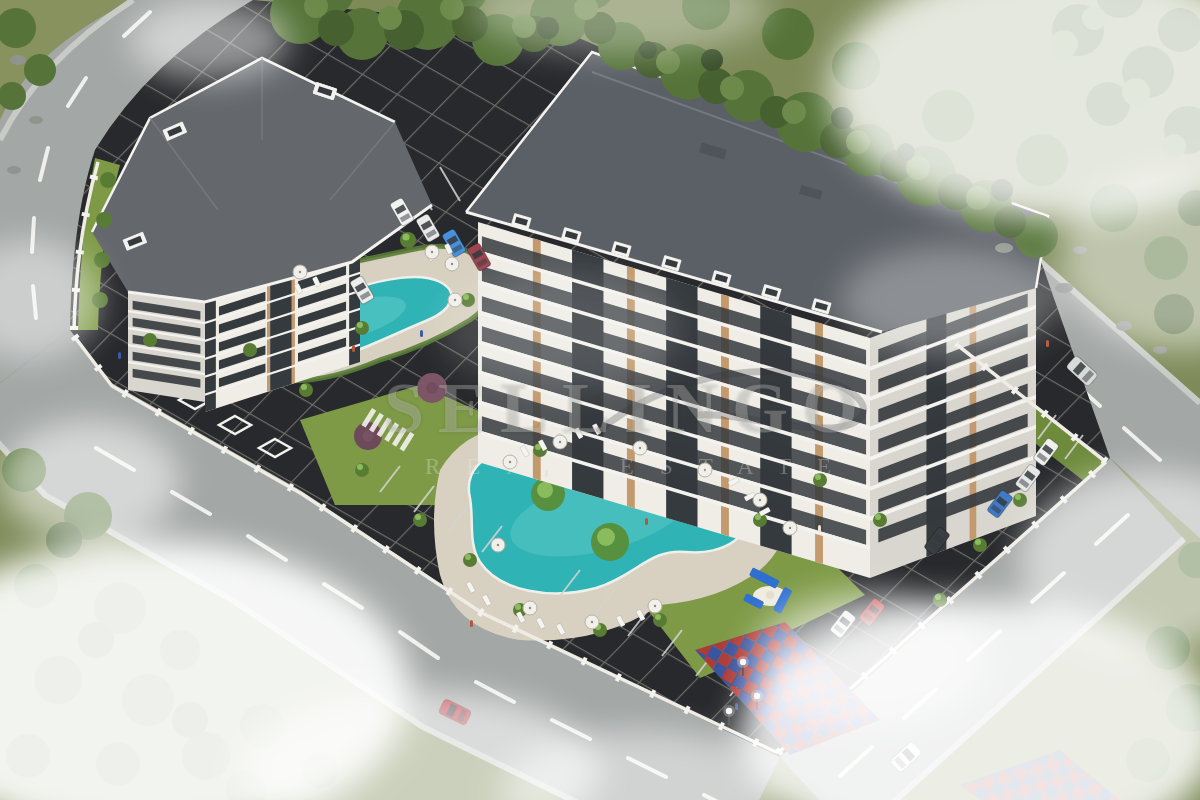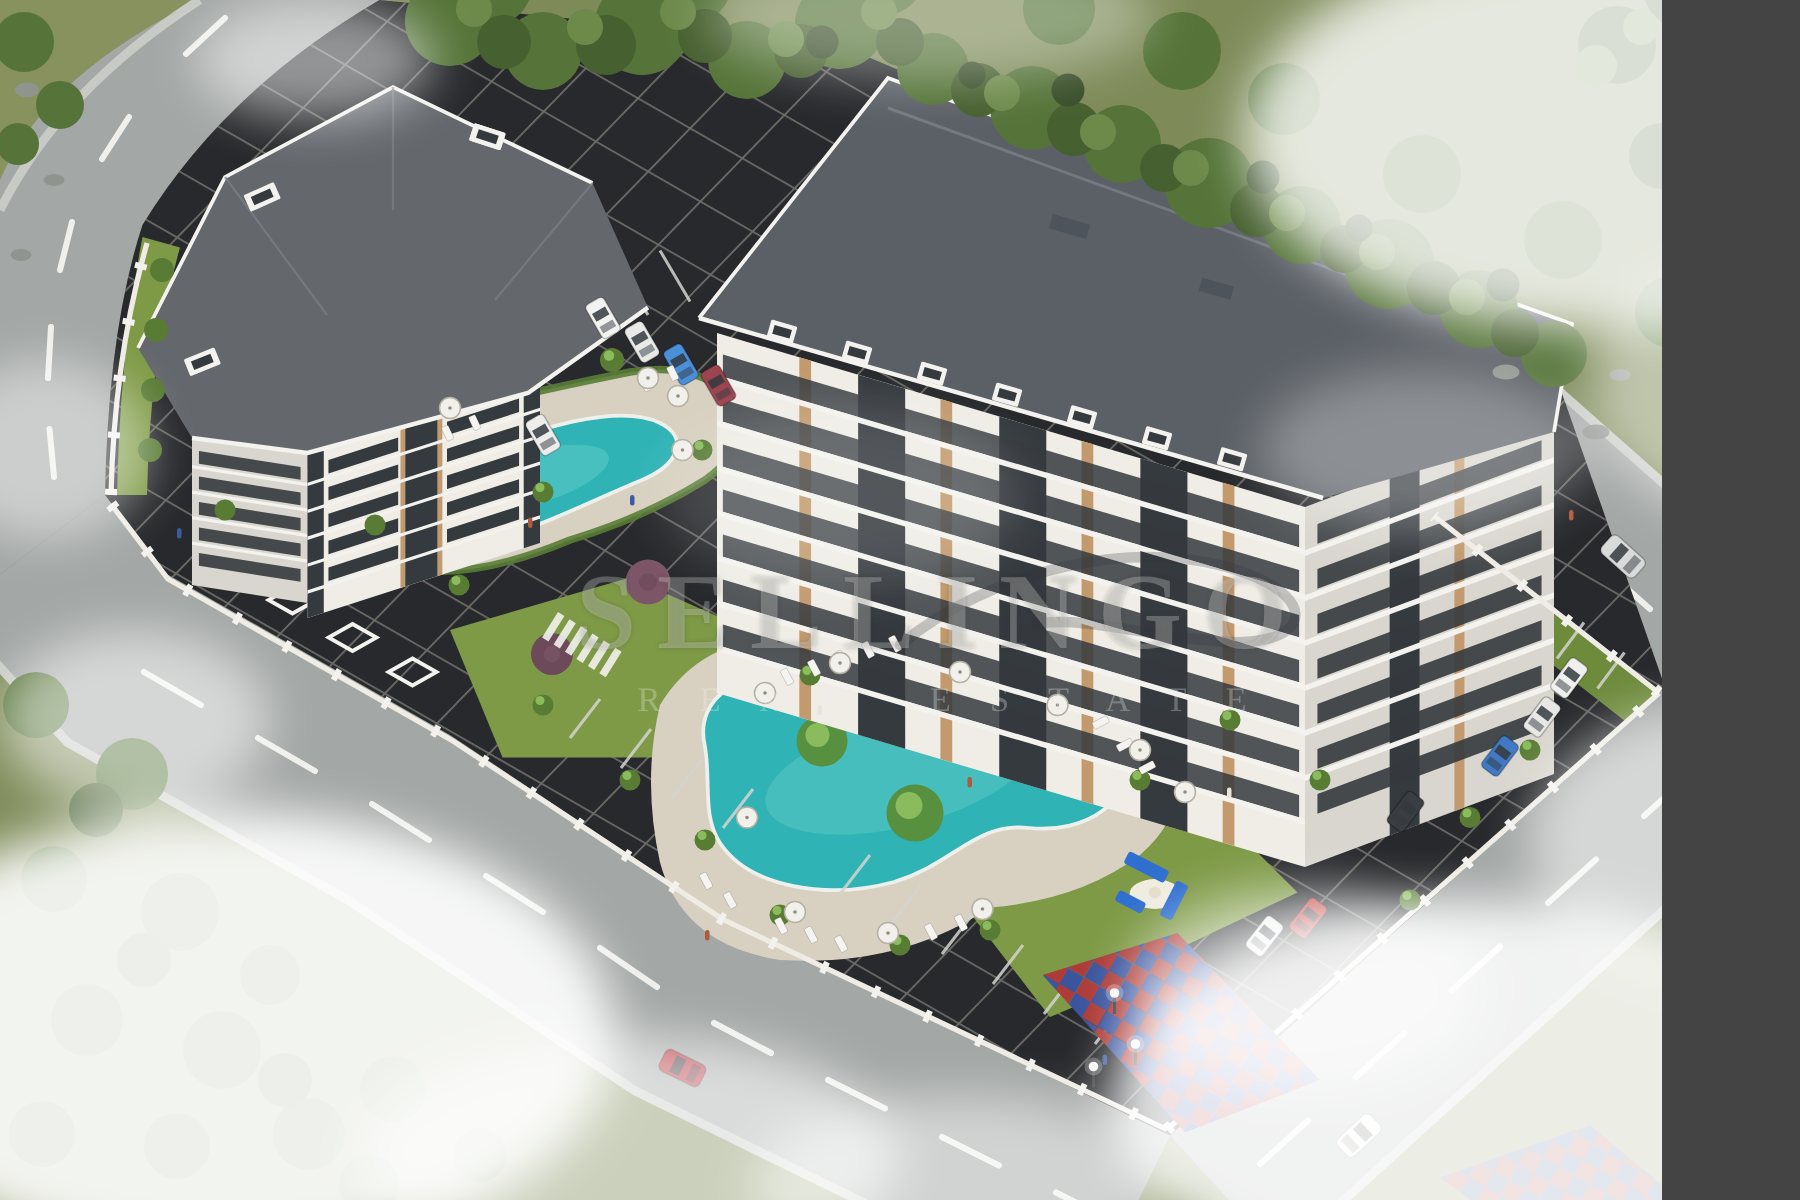--- a/index.html
+++ b/index.html
@@ -1,16 +1,16 @@
 <!DOCTYPE html>
 <html><head>
 <meta charset="utf-8">
 <style>
   html,body{margin:0;padding:0;background:#444;}
-  .stage{position:relative;width:1108px;height:800px;overflow:hidden;background:#b91c1c;
+  .stage{position:relative;width:1200px;height:800px;overflow:hidden;background:#b91c1c;
          font-family:"Liberation Sans",sans-serif;}
   .stage svg{position:absolute;left:0;top:0;}
   .watermark{position:absolute;left:378px;top:372px;width:500px;text-align:center;
              pointer-events:none;user-select:none;}
   .wm-line1{font-family:"Liberation Serif",serif;font-size:72px;font-weight:bold;
             letter-spacing:14px;color:rgba(240,240,235,0.26);line-height:1;
             text-shadow:0 0 3px rgba(60,60,60,0.25);}
   .wm-line2{font-family:"Liberation Serif",serif;font-size:23px;letter-spacing:26px;
             color:rgba(240,240,235,0.30);margin-top:10px;text-indent:26px;text-align:center;}
 </style>

